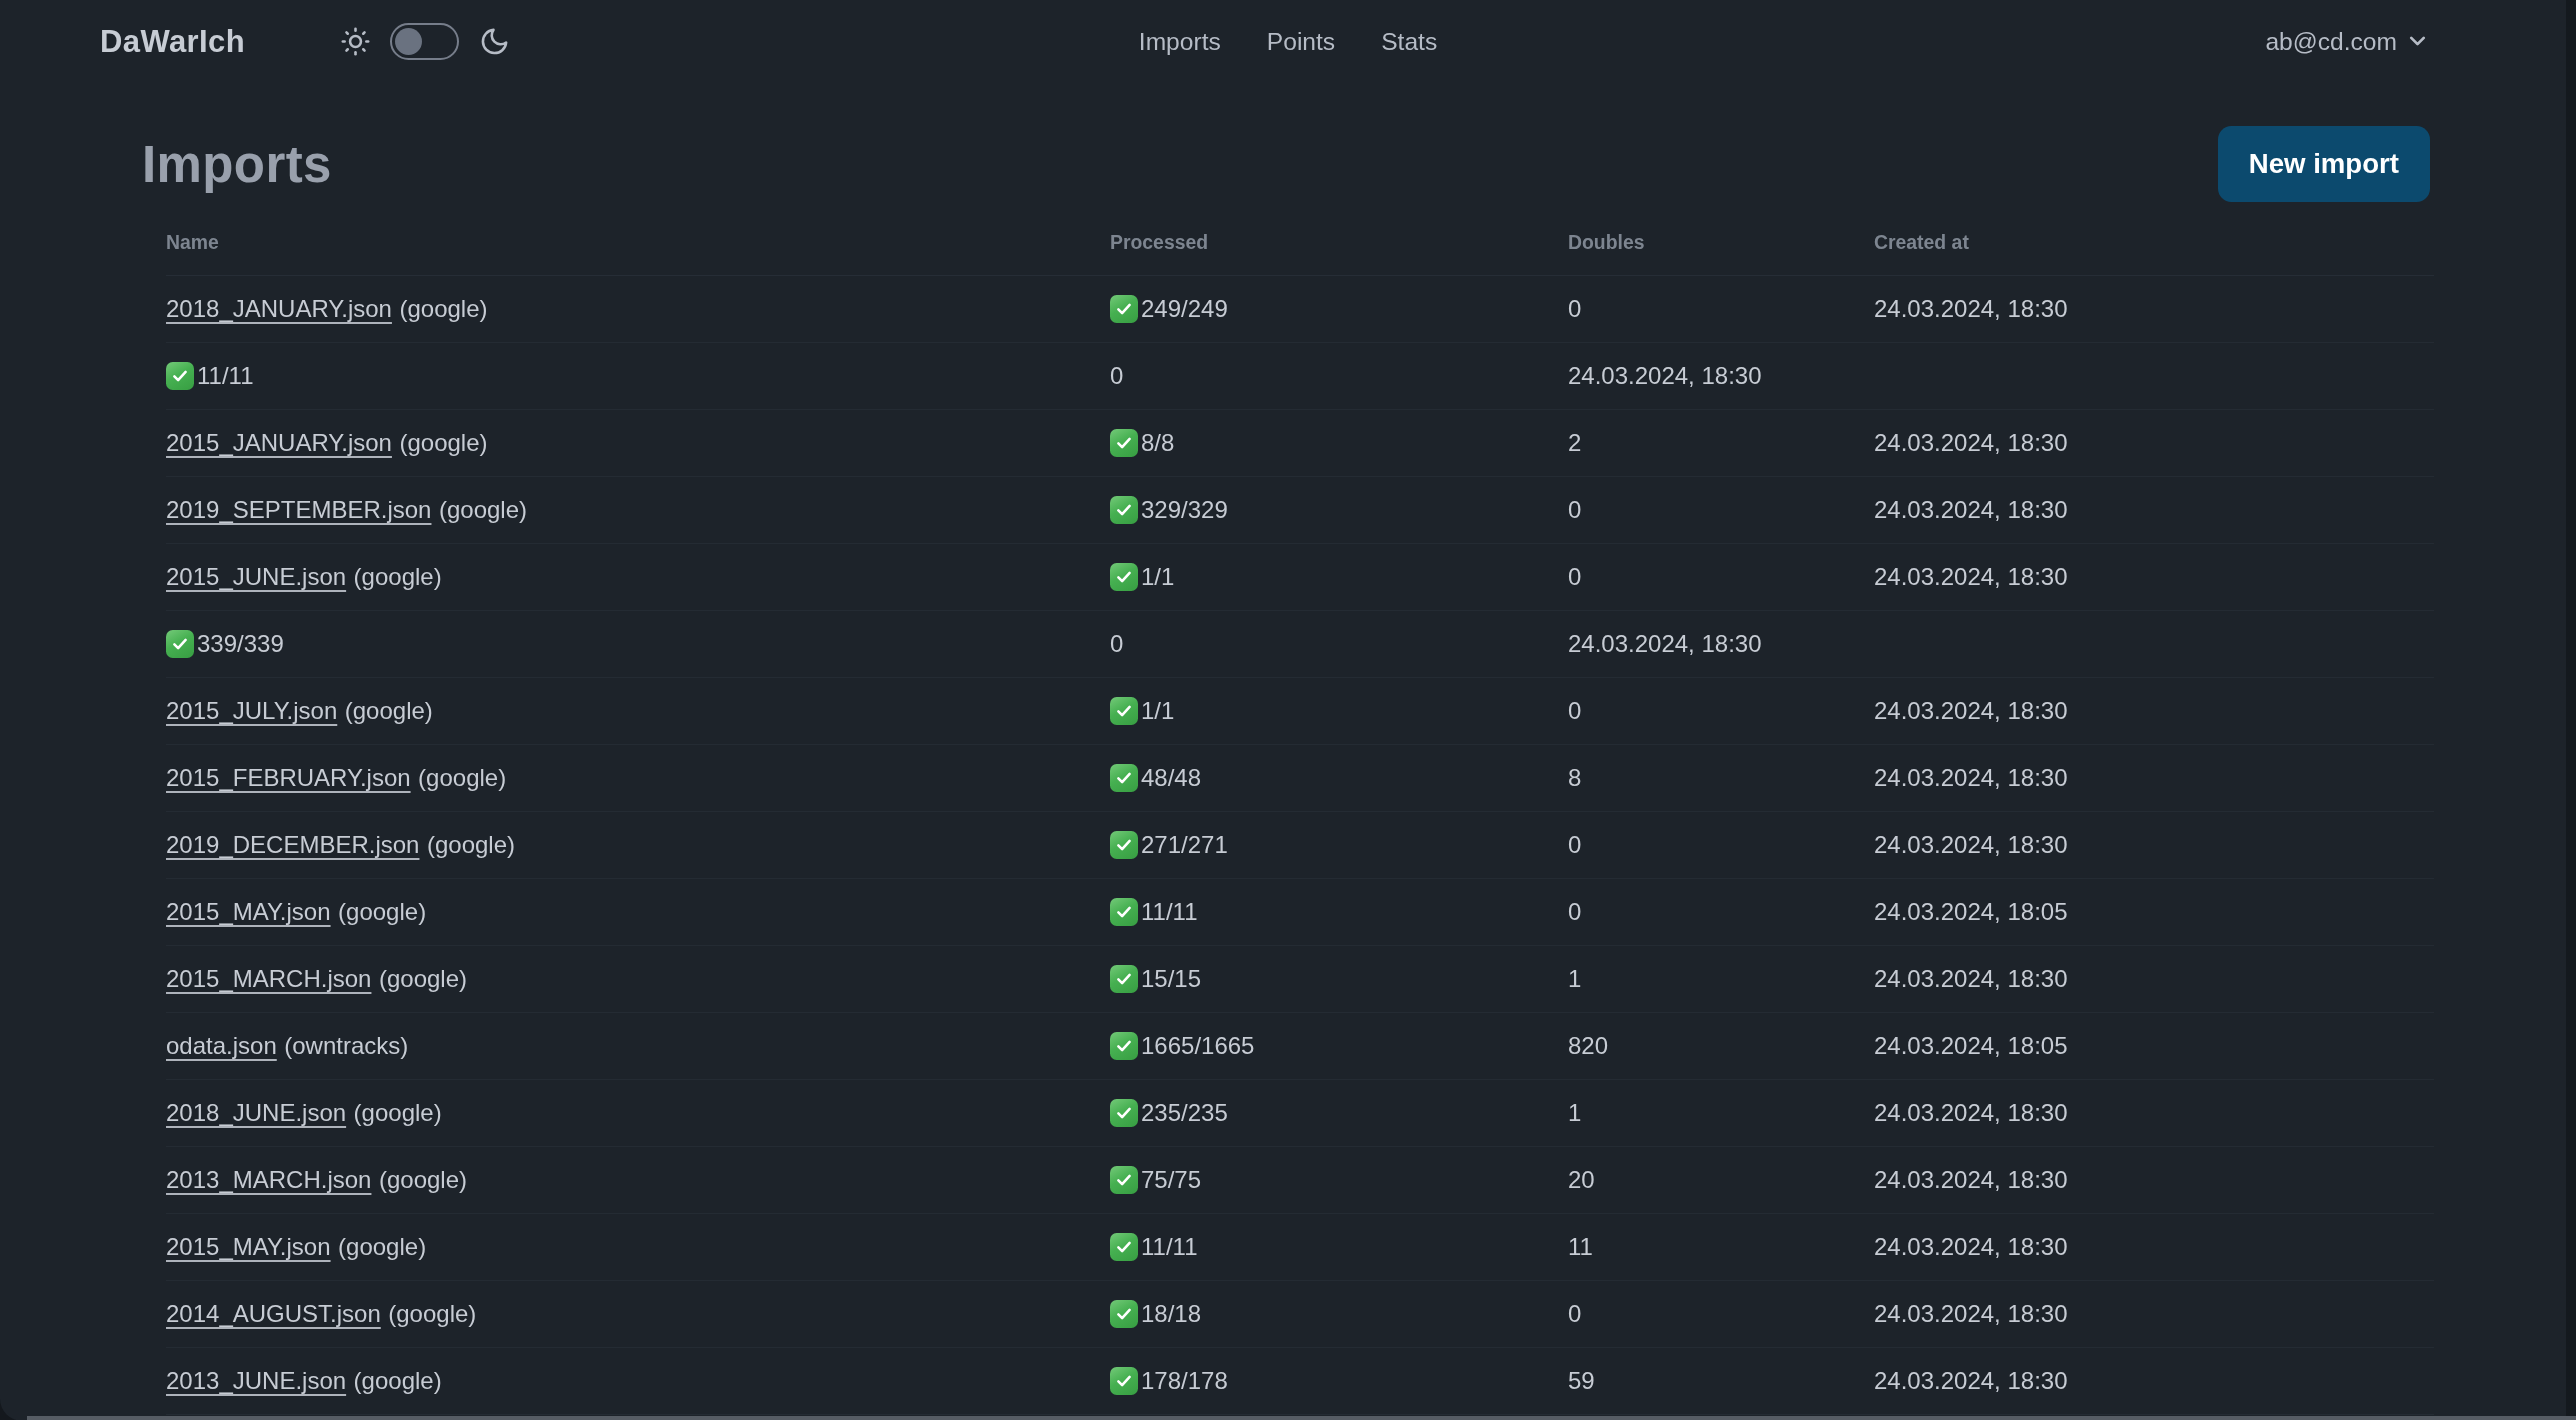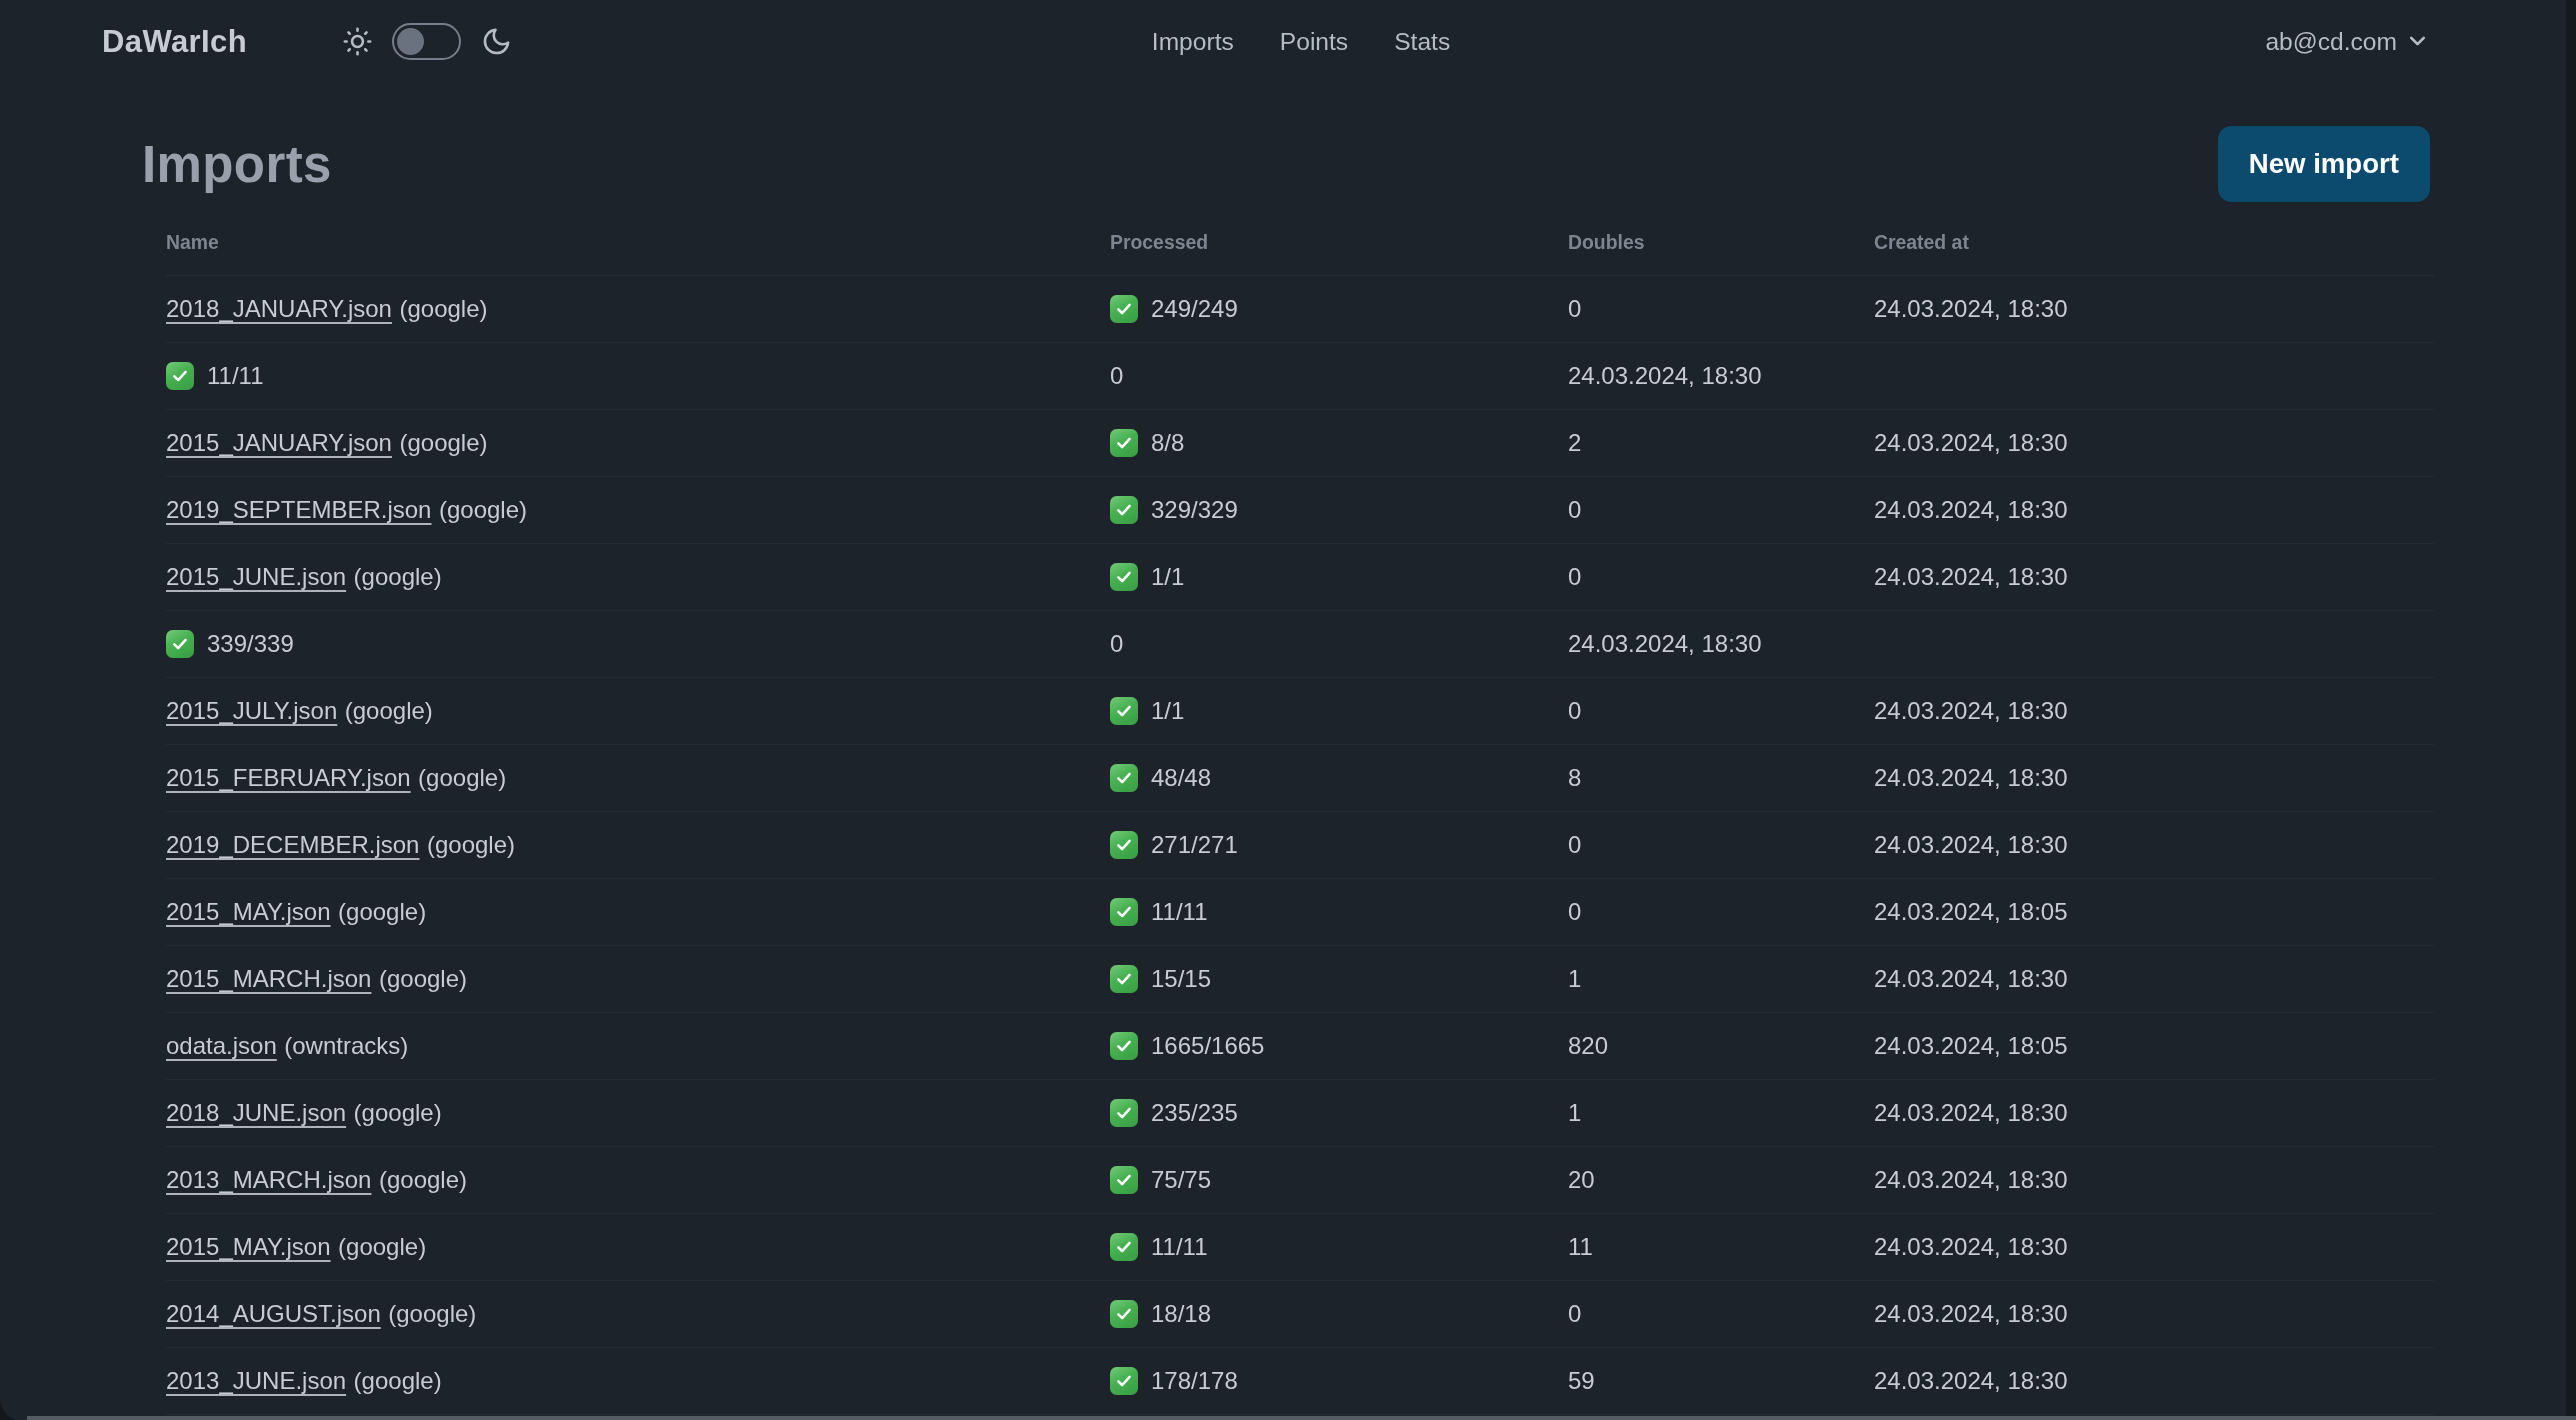--- a/index.html
+++ b/index.html
@@ -6,21 +6,21 @@
   html,body { background:#14181d; font-family:"Liberation Sans", sans-serif; }
   .screen {
     position:relative; width:2576px; height:1421px;
     background:#1d232a; overflow:hidden;
     border-bottom-left-radius:22.4px;
     color:#c7ccd4;
   }
   
   .navbar {
     position:relative; height:83px; display:flex; align-items:center;
-    padding-left:76px; padding-right:146px;margin-left:26px;
+    padding-left:100px; padding-right:146px;
   }
   .logo { font-size:31px; font-weight:700; color:#c7ccd4; letter-spacing:0.4px; }
   .theme-toggle-group { display:flex; align-items:center; gap:19.4px; margin-left:95px; }
   .icon-sun svg, .icon-moon svg { display:block; }
   .toggle {
     width:69px; height:37px; border:2.2px solid #767d8a; border-radius:19.4px;
     position:relative; cursor:pointer; background:transparent;
   }
   .toggle .knob {
     position:absolute; left:3px; top:3px; width:27px; height:27px;
@@ -48,21 +48,21 @@
   .imports-table { margin:7.5px 142px 0 166px; }
   .tgrid {
     display:grid; grid-template-columns:944px 458px 306px 1fr;
     align-items:center;
   }
   .thead { height:66px; border-bottom:1.5px solid #262d36; }
   .th { font-size:19.4px; font-weight:700; color:#7d8590; }
   .trow { height:67px; border-bottom:1.5px solid #242b33; font-size:24px; }
   .name-cell a { color:#c7ccd4; text-decoration:underline; text-decoration-thickness:1.5px; text-underline-offset:4.5px; text-decoration-color:#aeb3bb; }
   .name-cell .src { margin-left:7.5px; color:#c7ccd4; }
-  .proc-cell { display:flex; align-items:center; gap:13px; }
+  .proc-cell { display:flex; align-items:center; gap:3px; }
   .check-badge {
     width:28px; height:28px; border-radius:6.7px; flex:0 0 auto;
     background:linear-gradient(150deg,#74ca79 0%,#46b051 45%,#379e42 100%);
     display:flex; align-items:center; justify-content:center;
   }
   .check-badge svg { display:block; }
   .partial-row { height:30px; position:relative; }
   
   .hscrollbar {
     position:absolute; left:27px; right:0; bottom:0; height:5.2px;

